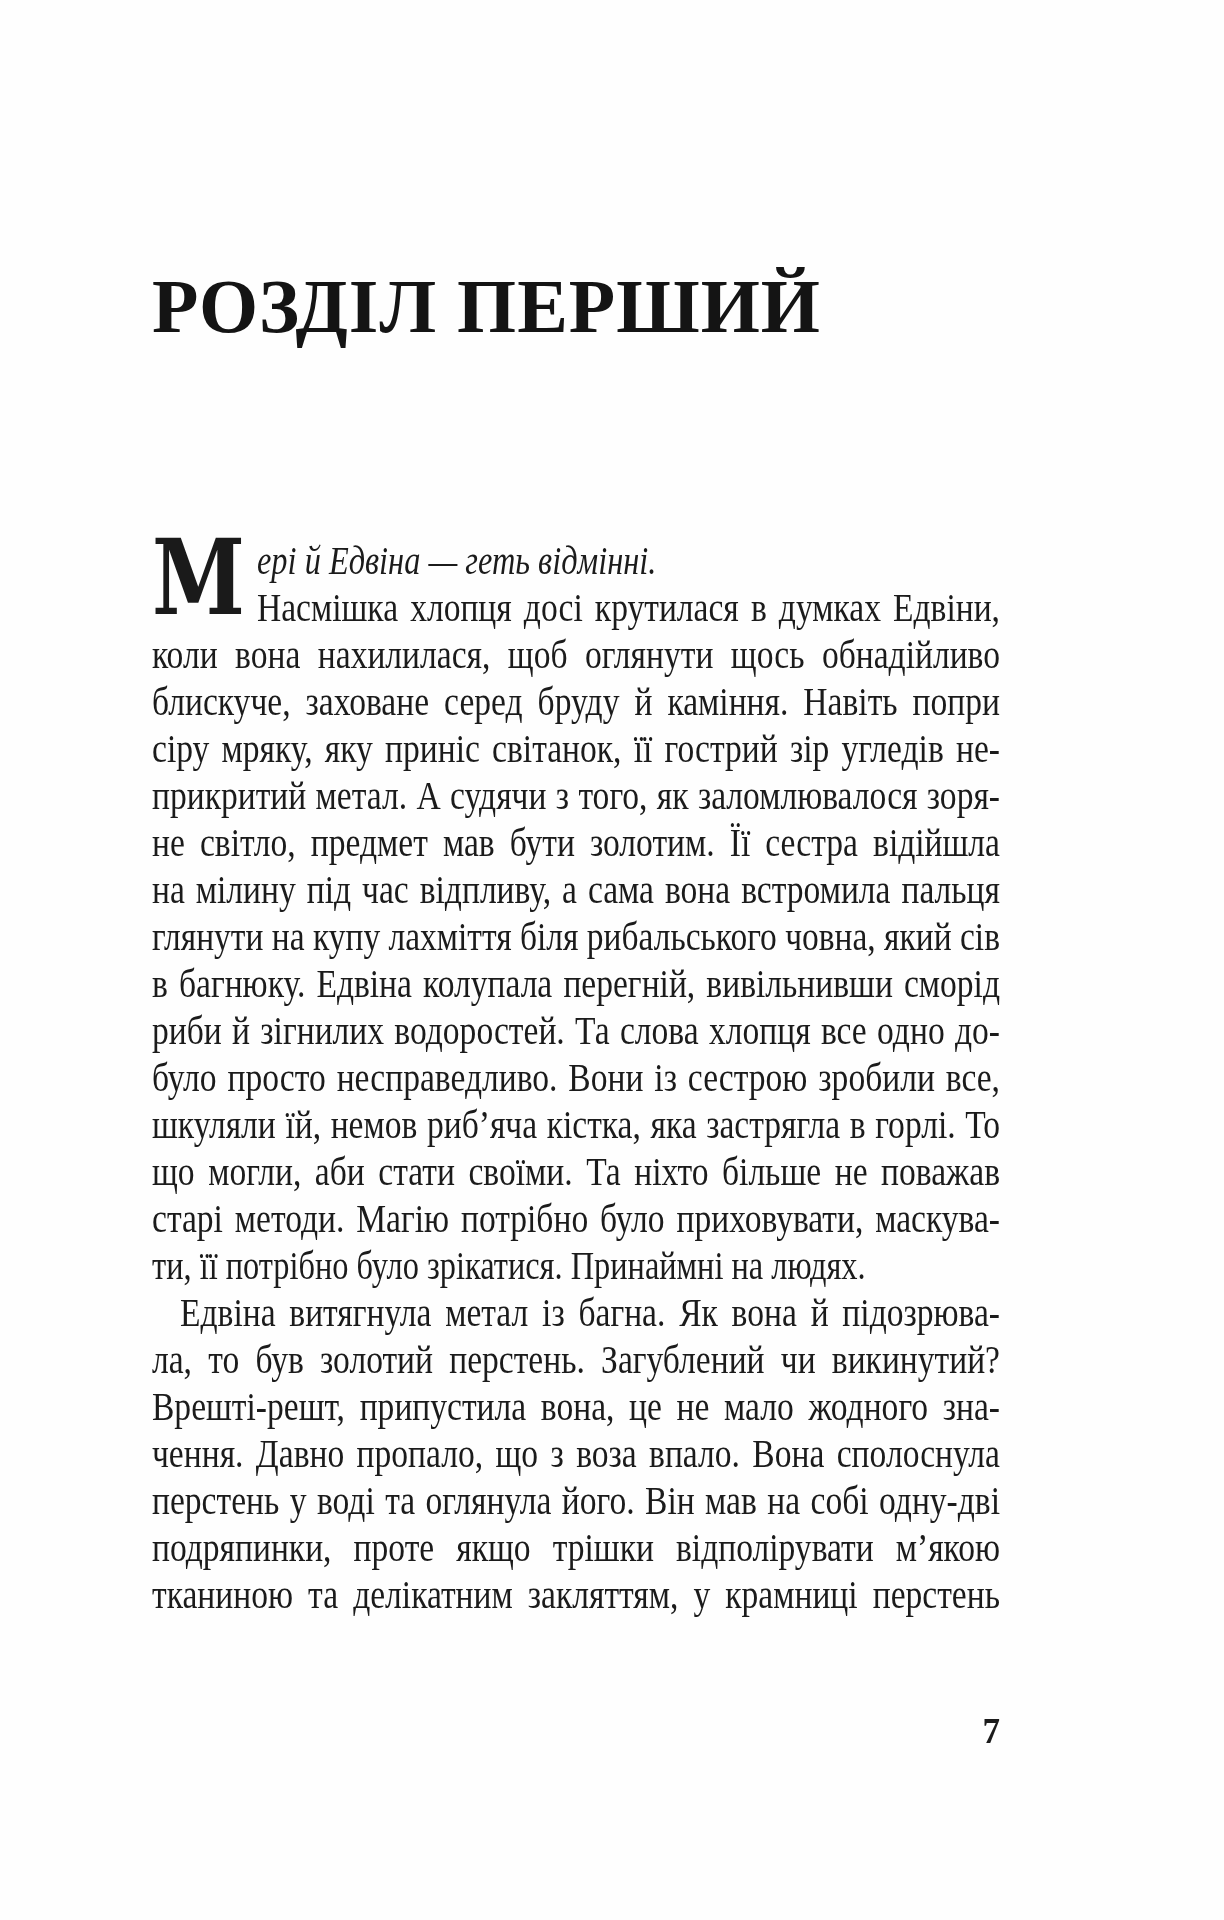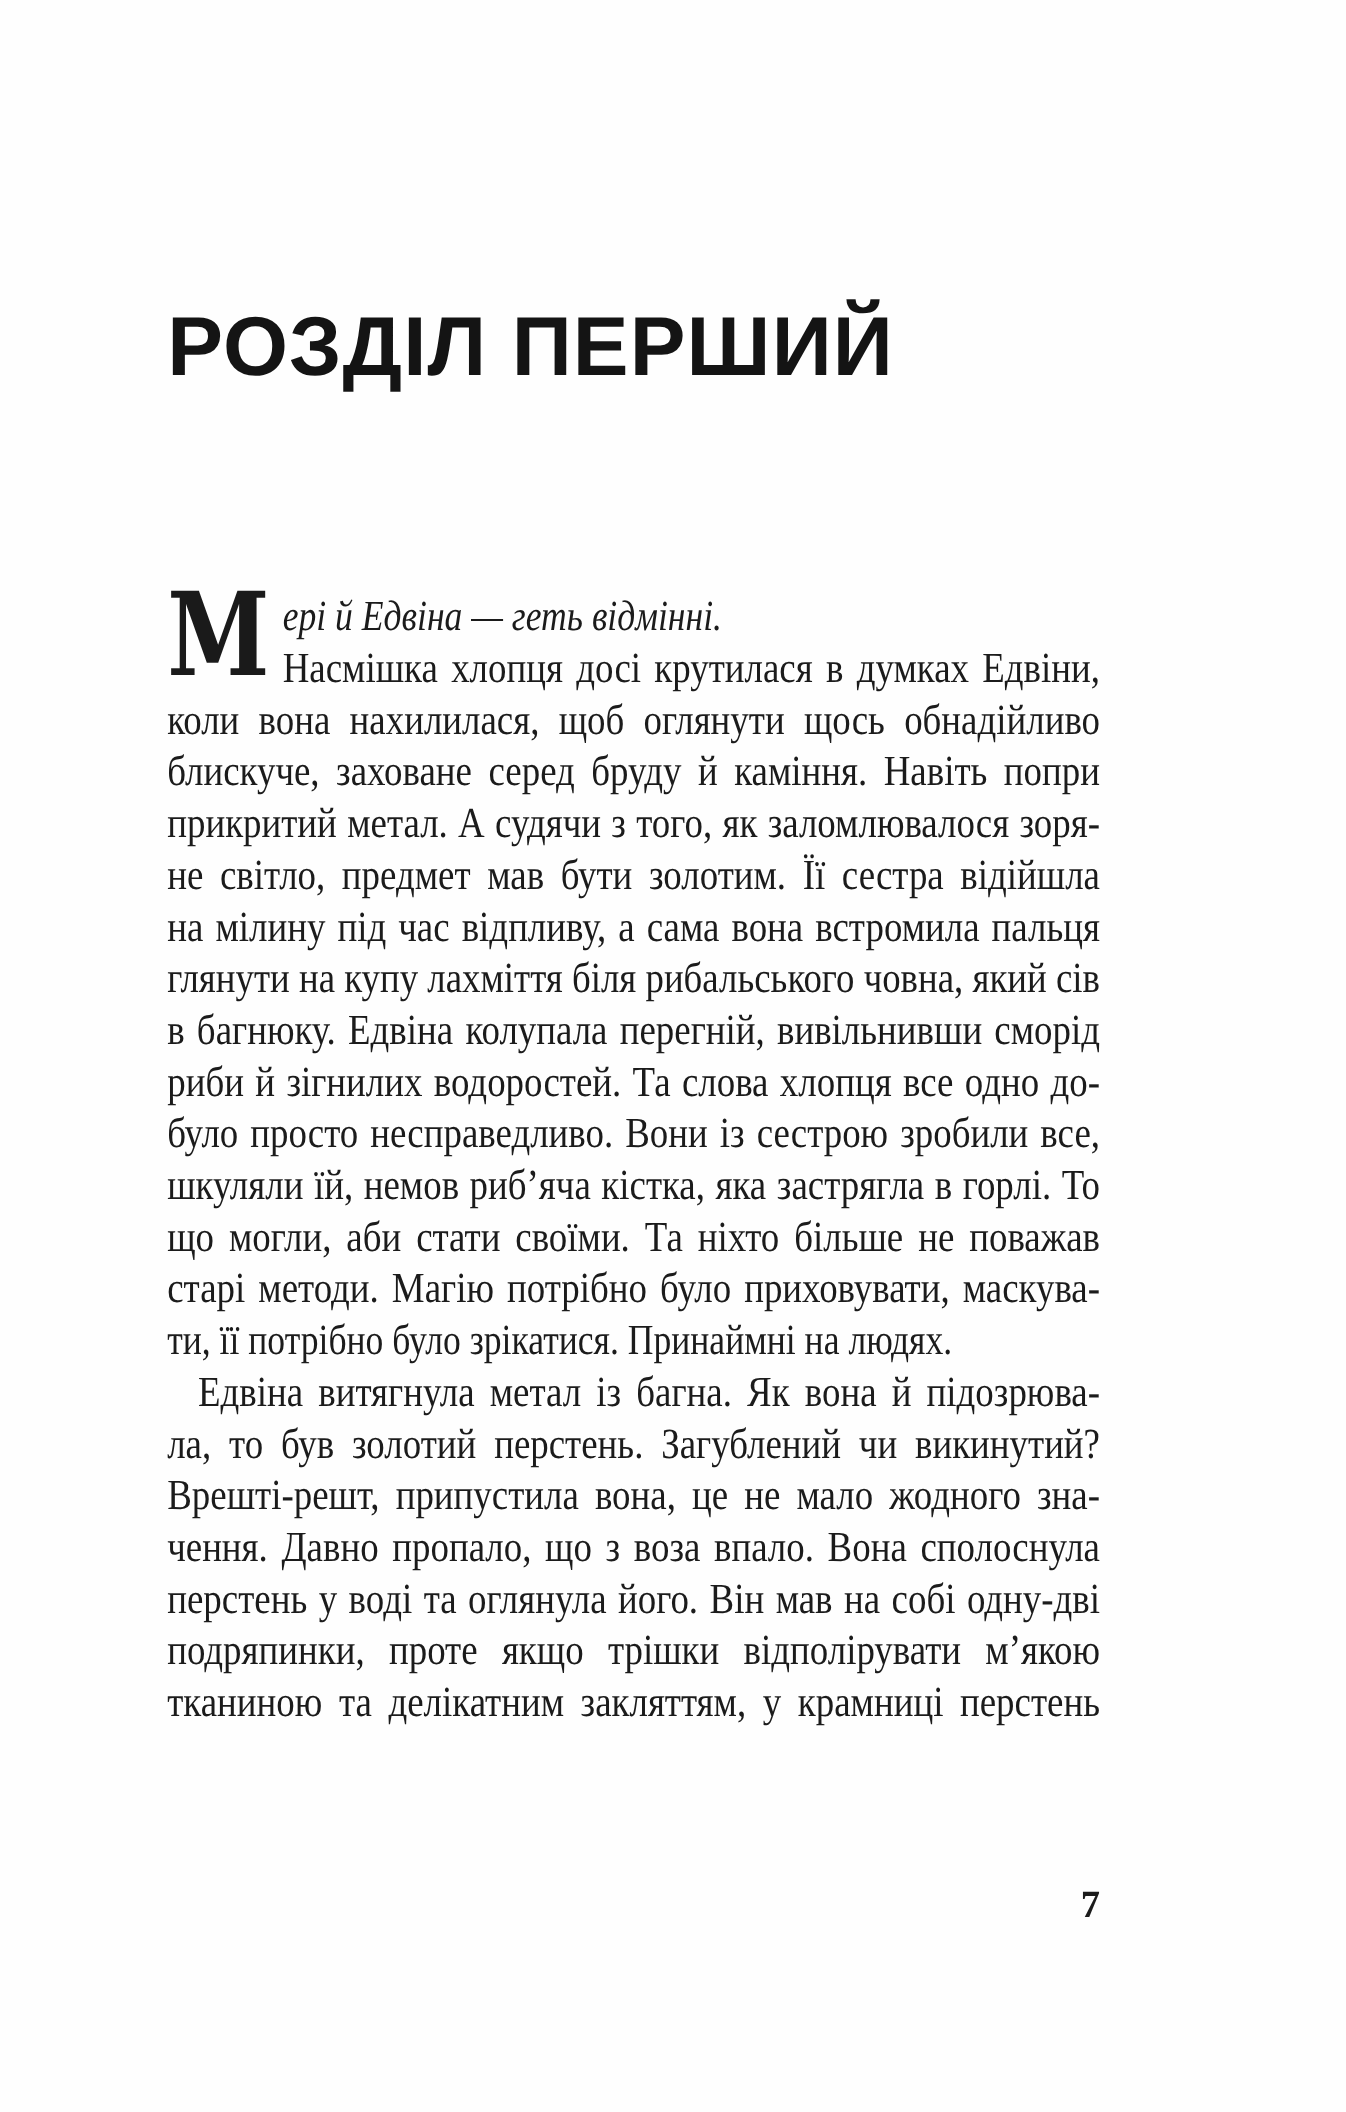--- a/index.html
+++ b/index.html
@@ -11,23 +11,23 @@
     position: relative;
     width: 1224px;
     height: 1920px;
     background: #fefefe;
     overflow: hidden;
     font-family: "Liberation Serif", serif;
   }
   .chapter-title {
     position: absolute;
     left: 152px;
-    top: 278px;
+    top: 268px;
     margin: 0;
-    font-family: Liberation Sans, sans-serif;
+    font-family: Liberation Serif, serif;
     font-weight: bold;
     font-size: 76px;
     line-height: 1;
     color: #141414;
     white-space: nowrap;
     letter-spacing: 1px;
   }
   .chapter-title .txt {
     display: inline-block;
     transform-origin: 0 100%;
@@ -84,20 +84,21 @@
 
   <h1 class="chapter-title"><span class="txt" style="transform: scaleX(1);">РОЗДІЛ ПЕРШИЙ</span></h1>
 
   <div class="body-text">
     <span class="drop-cap">М</span>
 
   <div class="line cap-indent"><span class="txt italic" style="transform: scaleX(0.83);">ері й Едвіна — геть відмінні.</span></div>
       <div class="line cap-indent"><span class="txt" style="transform: scaleX(0.86); word-spacing: 4.33079px;">Насмішка хлопця досі крутилася в думках Едвіни,</span></div>
       <div class="line"><span class="txt" style="transform: scaleX(0.86); word-spacing: 10.5911px;">коли вона нахилилася, щоб оглянути щось обнадійливо</span></div>
       <div class="line"><span class="txt" style="transform: scaleX(0.86); word-spacing: 7.712px;">блискуче, заховане серед бруду й каміння. Навіть попри</span></div>
+      <div class="line"><span class="txt" style="transform: scaleX(0.86); word-spacing: 4.47045px;">сіру мряку, яку приніс світанок, її гострий зір угледів не-</span></div>
       <div class="line"><span class="txt" style="transform: scaleX(0.86); word-spacing: 1.13277px;">прикритий метал. А судячи з того, як заломлювалося зоря-</span></div>
       <div class="line"><span class="txt" style="transform: scaleX(0.86); word-spacing: 7.80855px;">не світло, предмет мав бути золотим. Її сестра відійшла</span></div>
       <div class="line"><span class="txt" style="transform: scaleX(0.86); word-spacing: 3.02774px;">на мілину під час відпливу, а сама вона встромила пальця</span></div>
       <div class="line"><span class="txt" style="transform: scaleX(0.858829); word-spacing: 0px;">глянути на купу лахміття біля рибальського човна, який сів</span></div>
       <div class="line"><span class="txt" style="transform: scaleX(0.86); word-spacing: 3.18223px;">в багнюку. Едвіна колупала перегній, вивільнивши сморід</span></div>
       <div class="line"><span class="txt" style="transform: scaleX(0.86); word-spacing: 2.26732px;">риби й зігнилих водоростей. Та слова хлопця все одно до-</span></div>
       <div class="line"><span class="txt" style="transform: scaleX(0.86); word-spacing: 2.97093px;">було просто несправедливо. Вони із сестрою зробили все,</span></div>
       <div class="line"><span class="txt" style="transform: scaleX(0.86); word-spacing: 1.41663px;">шкуляли їй, немов риб’яча кістка, яка застрягла в горлі. То</span></div>
       <div class="line"><span class="txt" style="transform: scaleX(0.86); word-spacing: 6.02079px;">що могли, аби стати своїми. Та ніхто більше не поважав</span></div>
       <div class="line"><span class="txt" style="transform: scaleX(0.86); word-spacing: 4.06504px;">старі методи. Магію потрібно було приховувати, маскува-</span></div>

